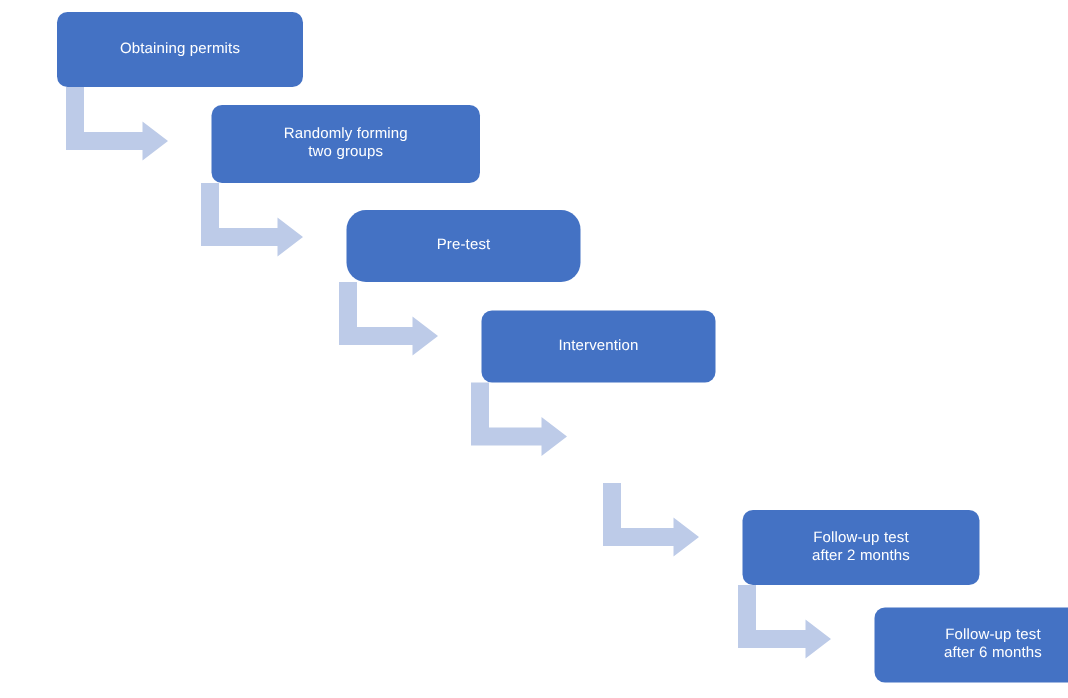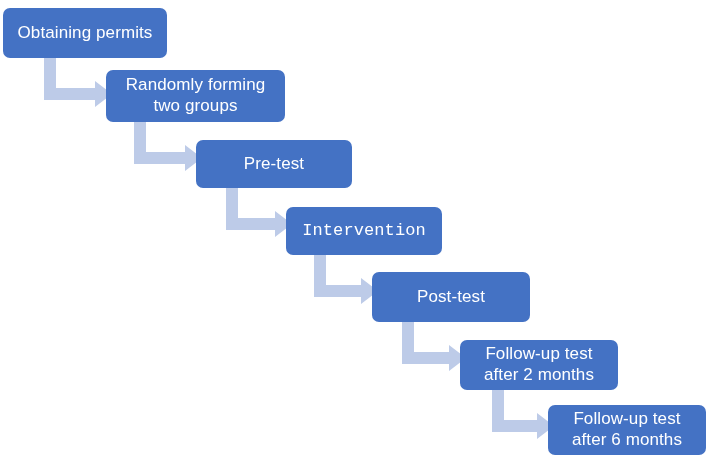--- a/index.html
+++ b/index.html
@@ -21,26 +21,27 @@
     position: absolute;
     box-sizing: border-box;
     background: #4472C4;
     border-radius: 7px;
     color: #ffffff;
     display: flex;
     align-items: center;
     justify-content: center;
     text-align: center;
     line-height: 1.22;
-    font-size: 17px;
+    font-size: 10px;
     font-weight: 400;
     padding: 2px 8px;
     z-index: 2;
     white-space: pre-line;
     letter-spacing: 0.1px;
+    margin-left: 35px;
   }
   .flow-arrow {
     position: absolute;
     z-index: 1;
   }
   .flow-arrow svg {
     display: block;
     overflow: visible;
   }
 </style>
@@ -74,20 +75,19 @@
       </svg>
     </div>
     <div class="flow-arrow" style="left: 492px; top: 390px; width: 62px; height: 48px;">
       <svg width="62" height="48" viewBox="0 0 62 48">
         <polygon points="0,0 12,0 12,30 45,30 45,23 62,36 45,49 45,42 0,42" fill="#BDCBE8"></polygon>
       </svg>
     </div>
     <div class="flow-node" style="left: 3px; top: 8px; width: 164px; height: 50px; background: rgb(68, 114, 196); color: rgb(255, 255, 255);">Obtaining permits</div>
     <div class="flow-node" style="left: 106px; top: 70px; width: 179px; height: 52px; background: rgb(68, 114, 196); color: rgb(255, 255, 255);">Randomly forming
 two groups</div>
-    <div class="flow-node" style="left: 196px; top: 140px; width: 156px; height: 48px; background: rgb(68, 114, 196); color: rgb(255, 255, 255);">Pre-test</div>
-    <div class="flow-node" style="left: 286px; top: 207px; width: 156px; height: 48px; background: rgb(68, 114, 196); color: rgb(255, 255, 255); font-family: Liberation Mono, monospace;">Intervention</div>
-    <div class="flow-node" style="left: 372px; top: 272px; width: 158px; height: 50px; background: rgb(68, 114, 196); color: rgb(255, 255, 255);">Post-test</div>
+    <div class="flow-node" style="left: 196px; top: 140px; width: 156px; height: 48px; background: rgb(68, 114, 196); color: rgb(255, 255, 255); border-radius: 13px;">Pre-test</div>
+    <div class="flow-node" style="left: 286px; top: 207px; width: 156px; height: 48px; background: rgb(68, 114, 196); color: rgb(255, 255, 255);">Intervention</div>
     <div class="flow-node" style="left: 460px; top: 340px; width: 158px; height: 50px; background: rgb(68, 114, 196); color: rgb(255, 255, 255);">Follow-up test
 after 2 months</div>
     <div class="flow-node" style="left: 548px; top: 405px; width: 158px; height: 50px; background: rgb(68, 114, 196); color: rgb(255, 255, 255);">Follow-up test
 after 6 months</div>
   </div>
 
 </body></html>

